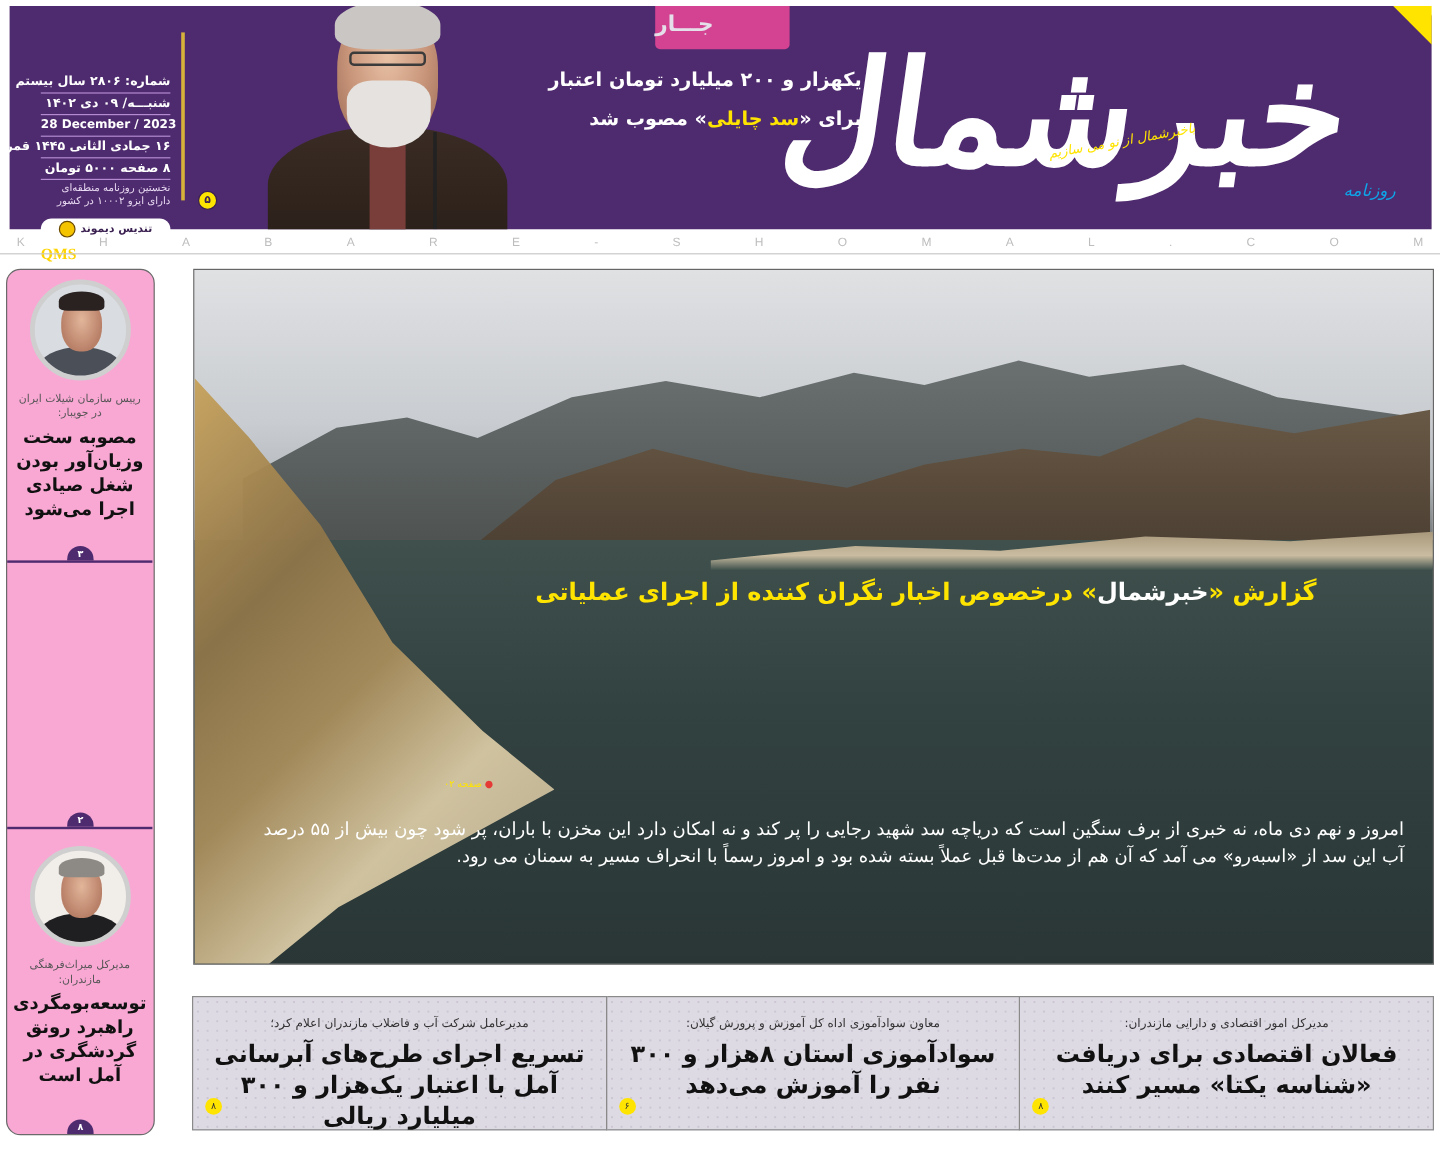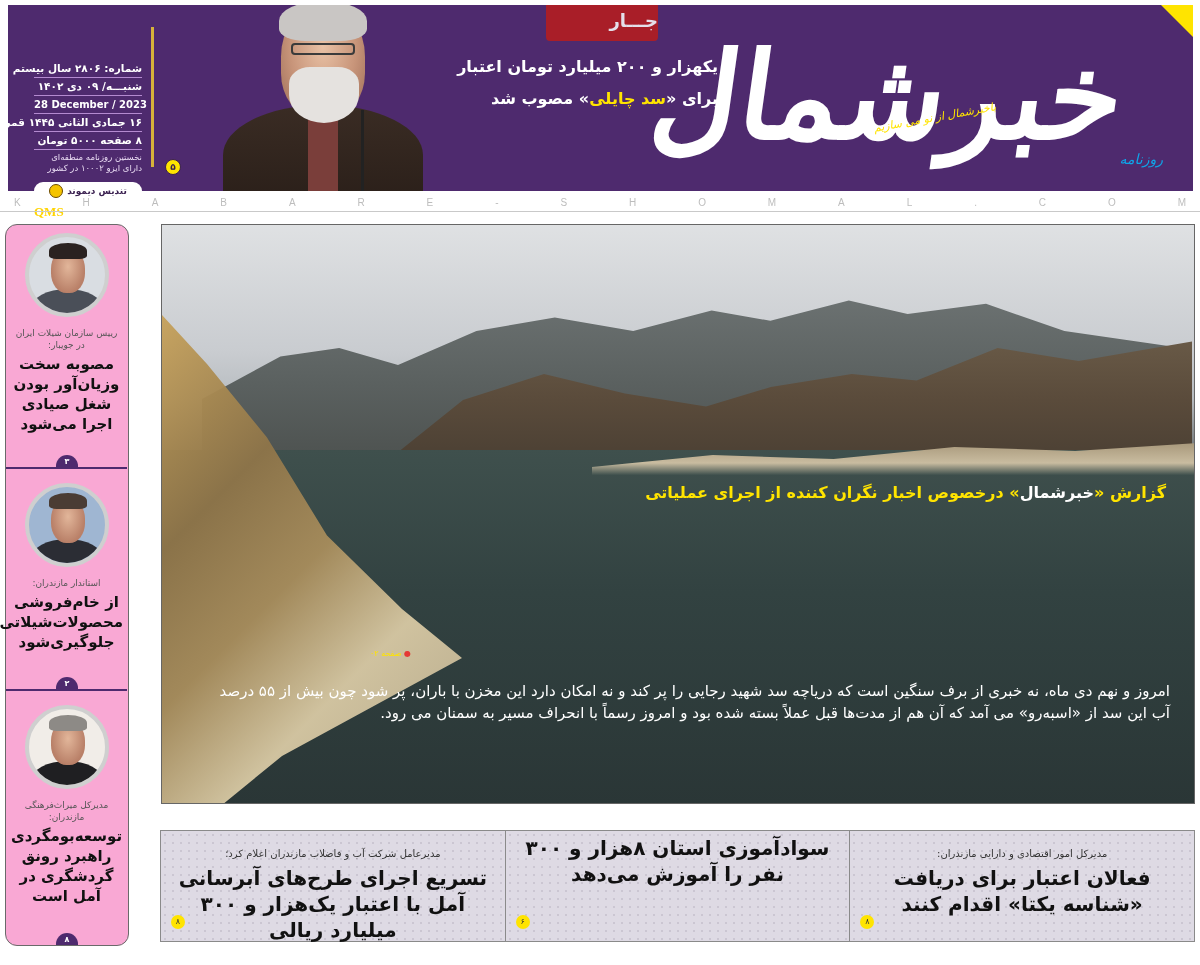--- a/index.html
+++ b/index.html
@@ -63,22 +63,22 @@
     background: linear-gradient(180deg, #3a2c24 0%, #2a1f19 100%); border-radius: 50% 50% 0 0;
   }
   .portrait-gov .shirt {
     position: absolute; left: 85px; top: 108px; width: 30px; height: 80px; background: #7a3e3a;
   }
   .portrait-gov .mic {
     position: absolute; left: 138px; top: 105px; width: 3px; height: 81px; background: #222;
   }
   .tag-box {
     position: absolute; left: 538px; top: 0; width: 112px; height: 36px;
-    background: #b91c1c; opacity: .85; border-radius: 0 0 4px 4px;
-    color: #fff; font-weight: bold; font-size: 18px; text-align: right; line-height: 32px;
+    background: #ec4899; opacity: .85; border-radius: 0 0 4px 4px;
+    color: #fff; font-weight: bold; font-size: 18px; text-align: left; line-height: 32px;
   }
   .top-story {
     position: absolute; left: 420px; top: 46px; width: 290px; direction: rtl; text-align: right; color: #fff;
   }
   .top-kicker { font-size: 15px; line-height: 22px; }
   .top-title { font-size: 16px; line-height: 32px; font-weight: bold; white-space: nowrap; }
   .top-title .hl { color: #ffe400; }
   .logo {
     position: absolute; right: 40px; top: 6px; width: 300px; height: 180px;
   }
@@ -153,22 +153,22 @@
   .water {
     position: absolute; left: 0; top: 225px; width: 1034px; height: 355px;
     background: linear-gradient(180deg, #3f504d 0%, #324241 40%, #2a3636 100%);
   }
   .shore {
     position: absolute; left: 430px; top: 210px; width: 604px; height: 40px;
     background: linear-gradient(180deg, #9b8a6c 0%, #c9bca0 70%, #3f504d 100%);
     clip-path: polygon(0 80%, 20% 50%, 40% 60%, 60% 30%, 80% 40%, 100% 20%, 100% 100%, 0 100%);
   }
   .hero-sub {
-    position: absolute; right: 28px; top: 253px; width: 720px; direction: rtl; text-align: right;
-    color: #ffe400; font-size: 16px; font-weight: bold; line-height: 30px;
+    position: absolute; right: 28px; top: 253px; width: 720px; direction: rtl; text-align: left;
+    color: #ffe400; font-size: 20px; font-weight: bold; line-height: 30px;
   }
   .hero-sub .white { color: #ffffff; }
   .hero-title {
     position: absolute; right: 26px; top: 338px; direction: rtl; text-align: right;
     color: #ffffff; font-size: 72px; font-weight: bold; line-height: 90px; white-space: nowrap;
     font-family: "DejaVu Sans", sans-serif; letter-spacing: -2px;
   }
   .page-ref {
     position: absolute; left: 208px; top: 424px; direction: rtl; color: #ffe400; font-size: 8px;
   }
@@ -271,29 +271,20 @@
       <div class="body" style="background:#4a4f58;"></div>
       <div class="face"></div>
       <div class="hair" style="background:#2a2220;"></div>
     </div>
     <div class="side-kicker">رییس سازمان شیلات ایران در جویبار:</div>
     <div class="side-title">مصوبه سخت وزیان‌آور بودن شغل صیادی اجرا می‌شود</div>
   </div>
   <div class="side-num" style="top:230px;">۳</div>
   <div class="side-sep" style="top:242px;"></div>
 
-  <div class="side-card" style="top:250px;">
-    <div class="avatar" style="background:#9fb6d2;">
-      <div class="body" style="background:#2b2d34;"></div>
-      <div class="face"></div>
-      <div class="hair" style="background:#4a3c34;"></div>
-    </div>
-    <div class="side-kicker">استاندار مازندران:</div>
-    <div class="side-title">از خام‌فروشی محصولات‌شیلاتی جلوگیری‌شود</div>
-  </div>
   <div class="side-num" style="top:452px;">۲</div>
   <div class="side-sep" style="top:464px;"></div>
 
   <div class="side-card" style="top:472px;">
     <div class="avatar" style="background:#f1ede8;">
       <div class="body" style="background:#1f1f22;"></div>
       <div class="face"></div>
       <div class="hair" style="background:#8d8a86;"></div>
     </div>
     <div class="side-kicker">مدیرکل میراث‌فرهنگی مازندران:</div>
@@ -313,24 +304,25 @@
     <div><span>گزارش «</span><span class="white">خبرشمال</span><span>» درخصوص اخبار نگران کننده از اجرای عملیاتی</span></div>
   </div>
 
   <div class="page-ref"><span class="dot">● </span><span>صفحه ۰۲</span></div>
   <div class="hero-body">امروز و نهم دی ماه، نه خبری از برف سنگین است که دریاچه سد شهید رجایی را پر کند و نه امکان دارد این مخزن با باران، پر شود چون بیش از ۵۵ درصد آب این سد از «اسبه‌رو» می آمد که آن هم از مدت‌ها قبل عملاً بسته شده بود و امروز رسماً با انحراف مسیر به سمنان می رود.</div>
 </div>
 
 <div class="bottom-row">
   <div class="news-box">
     <div class="news-kicker">مدیرکل امور اقتصادی و دارایی مازندران:</div>
-    <div class="news-title">فعالان اعتبار برای دریافت «شناسه یکتا» اقدام کنند</div>
+    <div class="news-title">فعالان اقتصادی برای دریافت «شناسه یکتا» مسیر کنند</div>
     <div class="news-chip">۸</div>
   </div>
   <div class="news-box">
+    <div class="news-kicker">معاون سوادآموزی اداه کل آموزش و پرورش گیلان:</div>
     <div class="news-title">سوادآموزی استان ۸هزار و ۳۰۰ نفر را آموزش می‌دهد</div>
     <div class="news-chip">۶</div>
   </div>
   <div class="news-box">
     <div class="news-kicker">مدیرعامل شرکت آب و فاضلاب مازندران اعلام کرد؛</div>
     <div class="news-title">تسریع اجرای طرح‌های آبرسانی آمل با اعتبار یک‌هزار و ۳۰۰ میلیارد ریالی</div>
     <div class="news-chip">۸</div>
   </div>
 </div>
 

